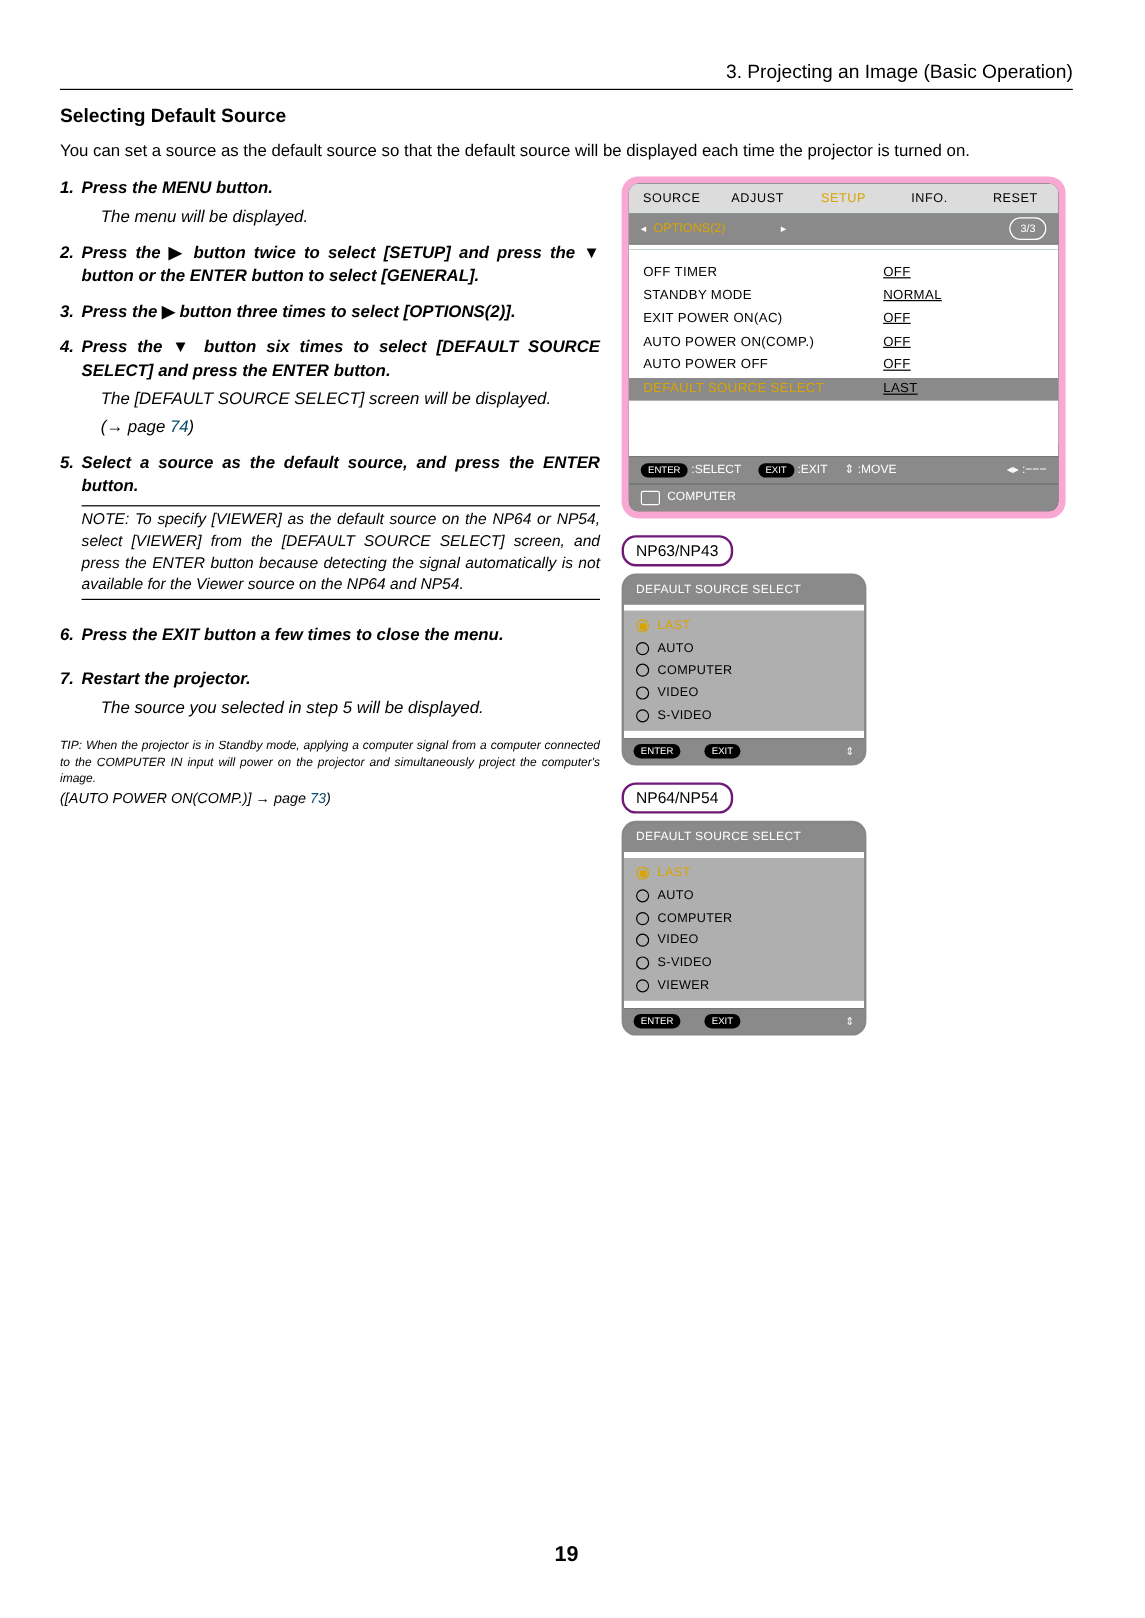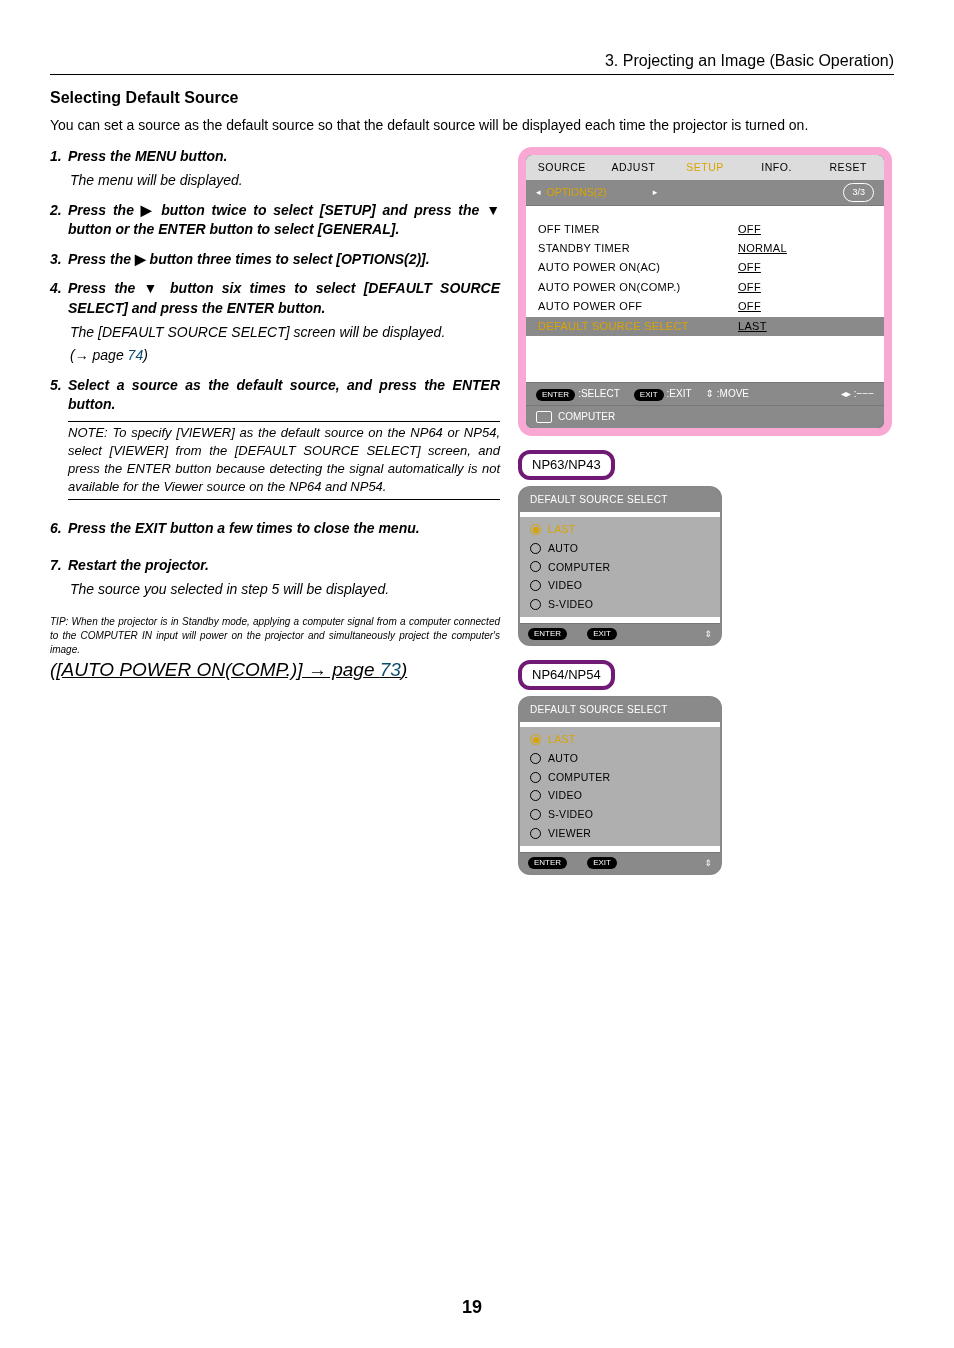--- a/index.html
+++ b/index.html
@@ -33,42 +33,42 @@
   .cols { display: flex; gap: 18px; }
   .left { flex: 0 0 450px; }
   .right { flex: 1; }
   ol.steps { list-style: none; padding: 0; margin: 0; }
   ol.steps > li { margin-bottom: 10px; }
   .step-main { font-weight: bold; font-style: italic; display: flex; }
   .step-num { min-width: 18px; }
   .step-text { flex: 1; text-align: justify; }
   .step-sub {
     font-style: italic;
-    margin: 4px 0 0 20px;
+    margin: 4px 0 0 34px;
     text-align: justify;
     font-weight: normal;
   }
   .link-red { color: #0c4a6e; font-style: italic; font-weight: normal; }
   .notebox {
     border-top: 1px solid #000;
     border-bottom: 1px solid #000;
     font-style: italic;
     margin: 6px 0 19px 18px;
     padding: 2px 0;
     text-align: justify;
     font-size: 13px;
   }
   .tipblock { font-style: italic; text-align: justify; font-size: 10px; margin-top: 16px;}
-  .tipline { font-style: italic; font-size: 19px; text-decoration: underline;}
+  .tipline { font-style: italic; font-size: 12px;}
   .tri { font-style: normal; }
 
   
   .osd {
     width: 358px;
-    border: 8px solid #f9a8d4;
+    border: 6px solid #f9a8d4;
     border-radius: 14px;
     overflow: hidden;
     font-family: Arial, sans-serif;
     font-size: 11px;
     color: #000;
     background: #14532d;
   }
   .osd-tabs { display: flex; background: #dcdcdc; border-bottom: 0; }
   .osd-tab { flex: 1; text-align: center; padding: 5px 0; font-size: 10.5px; letter-spacing: 0.5px; }
   .osd-tab.active { color: #d9a400; }
@@ -128,21 +128,21 @@
     border: 1px solid #fff;
     border-radius: 10px;
     padding: 2px 8px;
     font-size: 9px;
     color: #fff;
   }
 
   
   .model-pill {
     display: inline-block;
-    border: 4px solid #701a75;
+    border: 2px solid #701a75;
     border-radius: 12px;
     padding: 2px 10px;
     font-size: 13px;
     margin: 14px 0 6px 0;
   }
 
   
   .submenu {
     width: 200px;
     border: 2px solid #888;
@@ -299,25 +299,25 @@
           </span>
         <span class="pagebadge">3/3</span>
       </div>
       <div class="osd-gap"></div>
       <div class="osd-body">
         <div class="osd-row">
             <span class="osd-label">OFF TIMER</span>
             <span class="osd-val">OFF</span>
           </div>
         <div class="osd-row">
-            <span class="osd-label">STANDBY TIMER</span>
+            <span class="osd-label">STANDBY MODE</span>
             <span class="osd-val">NORMAL</span>
           </div>
         <div class="osd-row">
-            <span class="osd-label">AUTO POWER ON(AC)</span>
+            <span class="osd-label">EXIT POWER ON(AC)</span>
             <span class="osd-val">OFF</span>
           </div>
         <div class="osd-row">
             <span class="osd-label">AUTO POWER ON(COMP.)</span>
             <span class="osd-val">OFF</span>
           </div>
         <div class="osd-row">
             <span class="osd-label">AUTO POWER OFF</span>
             <span class="osd-val">OFF</span>
           </div>

